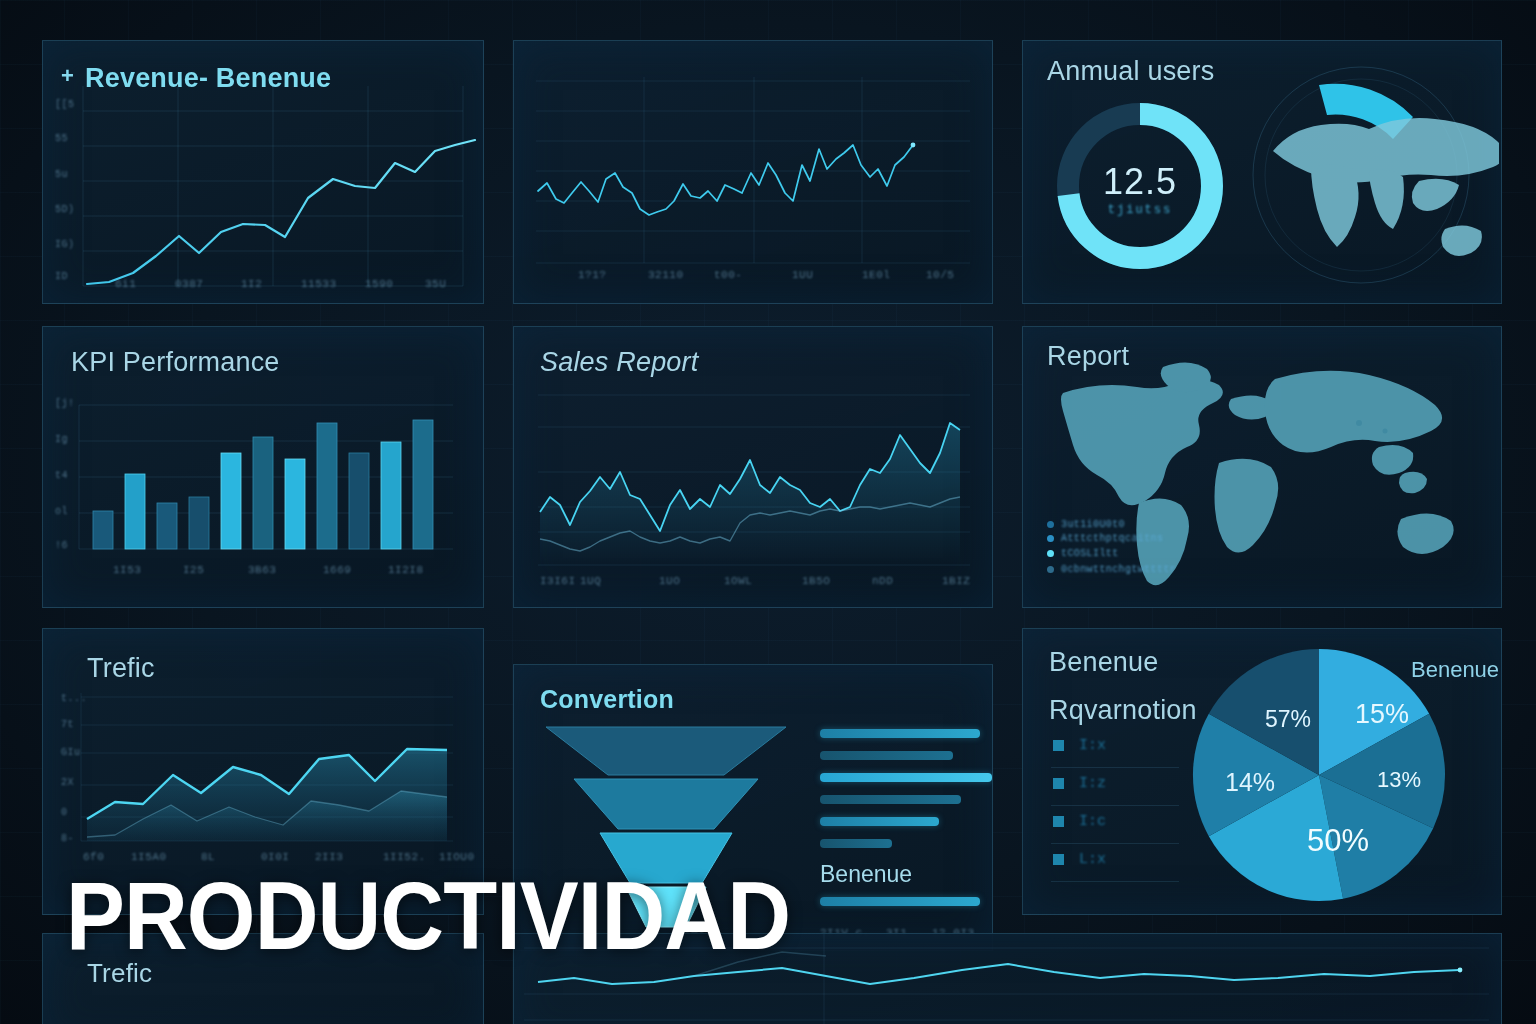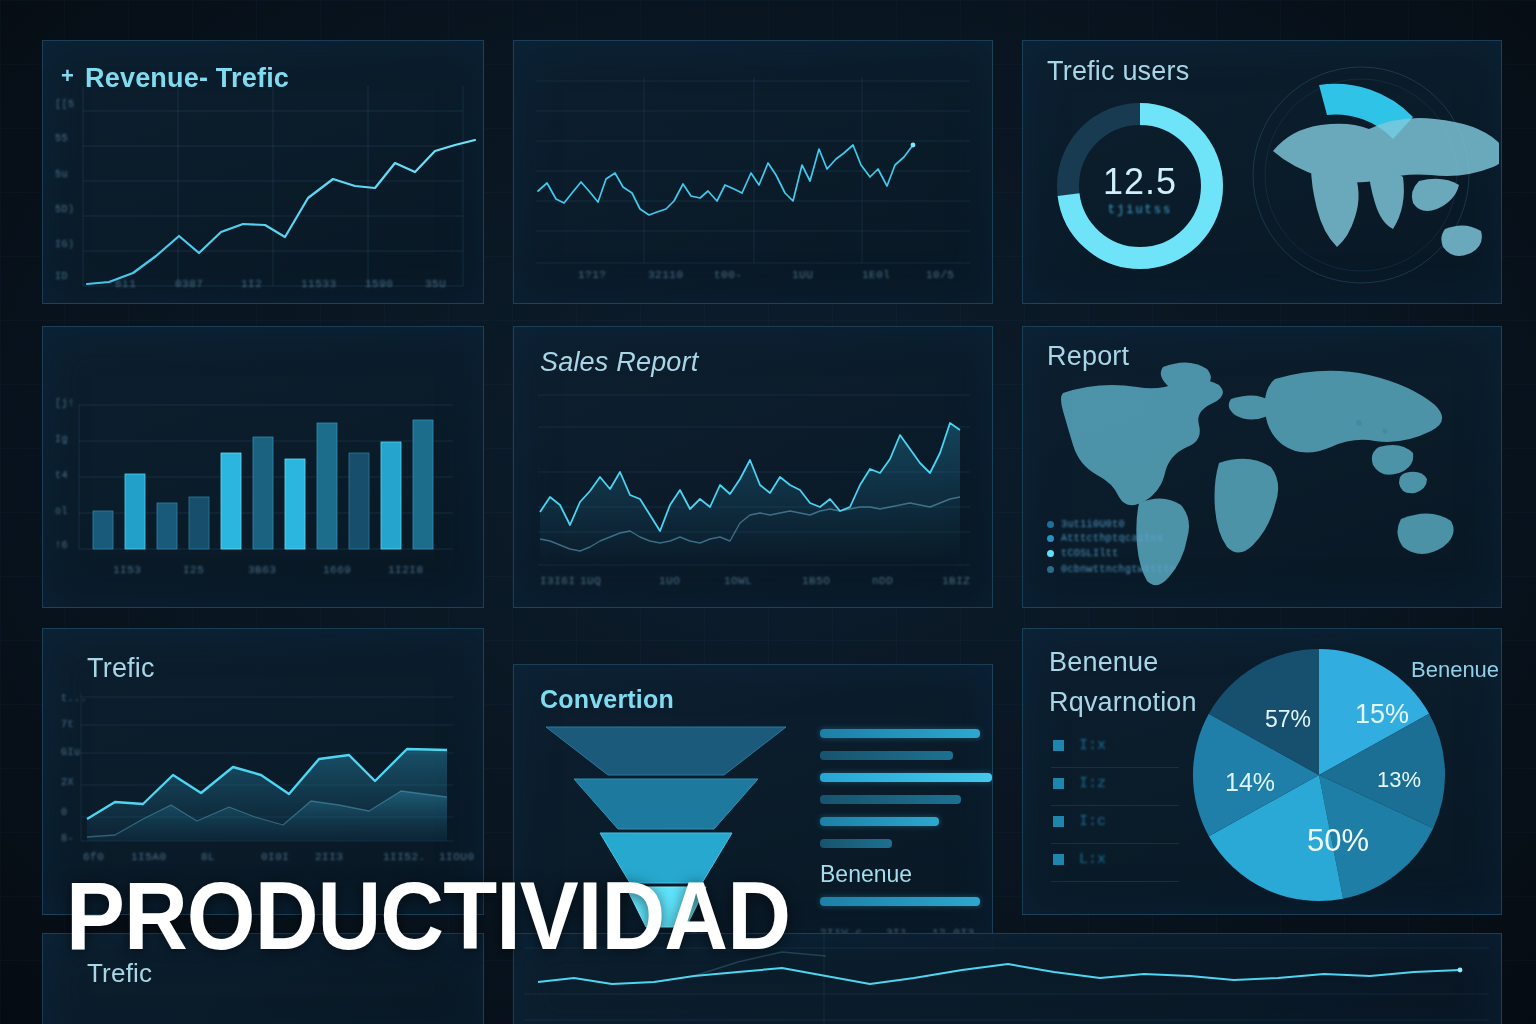--- a/index.html
+++ b/index.html
@@ -134,21 +134,21 @@
     white-space: nowrap;
   }
 </style>
 </head>
 <body>
 
 <div id="stage">
 
   <div class="panel" style="left:42px; top:40px; width:440px; height:262px;">
     <span class="plus" style="left:18px; top:22px;">+</span>
-    <div class="ptitle bright" style="left:42px; top:22px;">Revenue- Trefic</div>
+    <div class="ptitle bright" style="left:42px; top:22px;">Revenue- Benenue</div>
 
     <svg width="440" height="262" style="position:absolute;left:0;top:0">
       <defs>
         <linearGradient id="glowline" x1="0" y1="0" x2="1" y2="0">
           <stop offset="0%" stop-color="#3fc6ea"></stop>
             <stop offset="100%" stop-color="#6fe3f8"></stop>
         </linearGradient>
       </defs>
       <g stroke="rgba(80,150,190,.16)" stroke-width="1">
         <line x1="40" y1="70" x2="420" y2="70"></line>
@@ -202,21 +202,21 @@
 
     <div class="tick" style="left:64px;  top:228px;">1?1?</div>
     <div class="tick" style="left:134px; top:228px;">32110</div>
     <div class="tick" style="left:200px; top:228px;">t00-</div>
     <div class="tick" style="left:278px; top:228px;">1UU</div>
     <div class="tick" style="left:348px; top:228px;">1E0l</div>
     <div class="tick" style="left:412px; top:228px;">10/5</div>
   </div>
 
   <div class="panel" style="left:1022px; top:40px; width:478px; height:262px;">
-    <div class="ptitle soft" style="left:24px; top:15px;">Trefic users</div>
+    <div class="ptitle soft" style="left:24px; top:15px;">Anmual users</div>
 
     <svg width="190" height="190" style="position:absolute;left:22px;top:50px">
       <circle cx="95" cy="95" r="72" fill="none" stroke="#183b52" stroke-width="22"></circle>
       <circle cx="95" cy="95" r="72" fill="none" stroke="#6fe3f8" stroke-width="22" stroke-dasharray="330 452" transform="rotate(-90 95 95)"></circle>
     </svg>
     <div class="donut-val" style="left:37px; top:120px;">12.5</div>
     <div class="donut-sub" style="left:37px; top:162px;">tjiutss</div>
 
     <svg width="258" height="240" style="position:absolute;left:218px;top:14px">
       <circle cx="120" cy="120" r="108" fill="none" stroke="rgba(80,160,200,.22)" stroke-width="1"></circle>
@@ -226,20 +226,21 @@
         <path d="M32 96 q18 -22 48 -26 q28 -4 48 4 q30 -14 66 -10 q42 4 62 22 q18 16 -4 26 q-30 12 -62 8 q-26 -2 -48 4 q-34 8 -62 -2 q-30 -10 -48 -26 Z"></path>
         <path d="M70 112 q22 -6 42 2 q10 24 2 48 q-6 20 -18 30 q-14 -14 -20 -38 q-6 -24 -6 -42 Z"></path>
         <path d="M128 116 q20 -4 34 6 q4 30 -10 52 q-12 -6 -18 -26 q-6 -20 -6 -32 Z"></path>
         <path d="M178 126 q24 -6 40 4 q-4 16 -22 24 q-16 6 -24 -6 q-4 -12 6 -22 Z"></path>
         <path d="M204 174 q20 -8 36 2 q4 14 -10 22 q-18 8 -28 -6 q-4 -10 2 -18 Z"></path>
       </g>
     </svg>
   </div>
 
   <div class="panel" style="left:42px; top:326px; width:440px; height:280px;">
+    <div class="ptitle soft" style="left:28px; top:20px;">KPI Performance</div>
 
     <svg width="440" height="280" style="position:absolute;left:0;top:0">
       <g stroke="rgba(80,150,190,.16)" stroke-width="1">
         <line x1="36" y1="78" x2="410" y2="78"></line>
         <line x1="36" y1="114" x2="410" y2="114"></line>
         <line x1="36" y1="150" x2="410" y2="150"></line>
         <line x1="36" y1="186" x2="410" y2="186"></line>
         <line x1="36" y1="222" x2="410" y2="222"></line>
         <line x1="36" y1="78" x2="36" y2="222"></line>
       </g>
@@ -416,21 +417,21 @@
     <div class="pbar" style="left:306px; top:232px; width:160px;"></div>
 
     <div class="tick" style="left:170px; top:262px;">f0I</div>
     <div class="tick" style="left:306px; top:262px;">2I1V.c.</div>
     <div class="tick" style="left:372px; top:262px;">3I1</div>
     <div class="tick" style="left:418px; top:262px;">12.0I3</div>
   </div>
 
   <div class="panel" style="left:1022px; top:628px; width:478px; height:285px;">
     <div class="ptitle soft" style="left:26px; top:18px;">Benenue</div>
-    <div class="ptitle soft blurry" style="left:26px; top:58px;">Rqvarnotion</div>
+    <div class="ptitle soft blurry" style="left:26px; top:66px;">Rqvarnotion</div>
 
     <div class="pie-side-label" style="left:388px; top:28px;">Benenue</div>
 
     <div class="leg-row" style="top:100px;">
       <span class="leg-sw"></span>
       <span class="leg-tx">I:x</span>
     </div>
     <div class="leg-row" style="top:138px;">
       <span class="leg-sw"></span>
       <span class="leg-tx">I:z</span>

